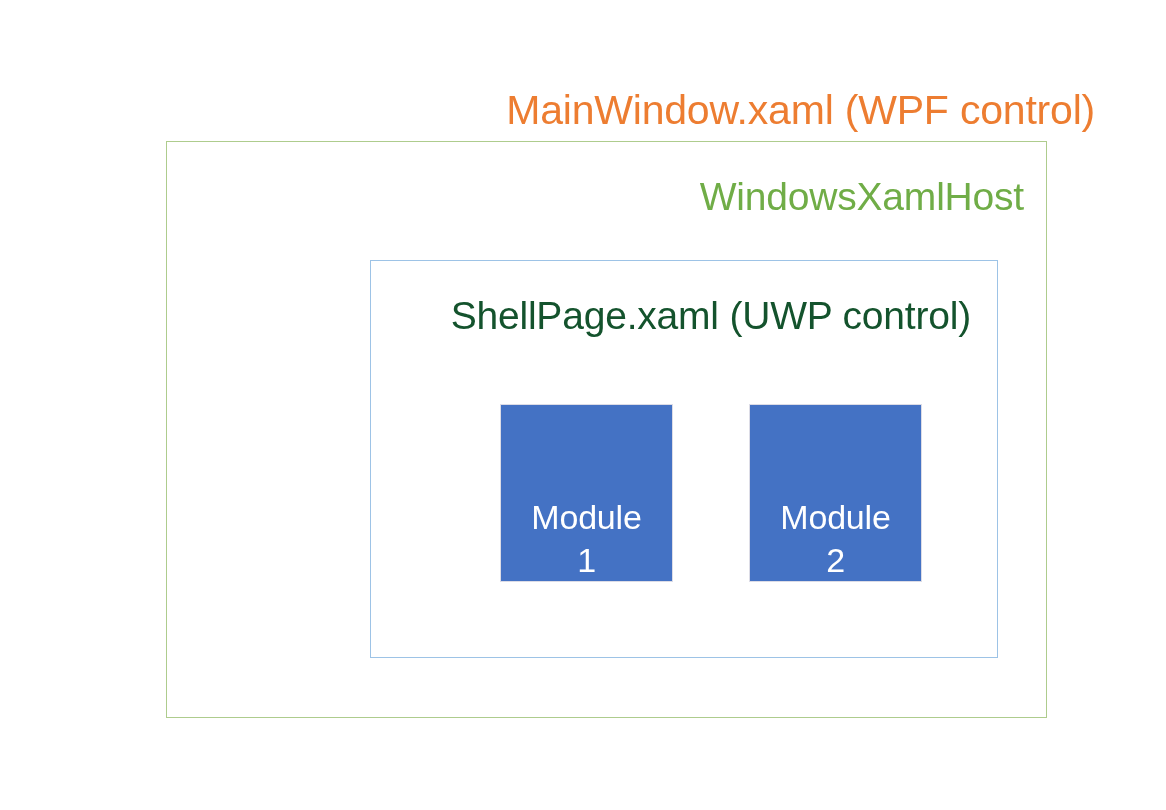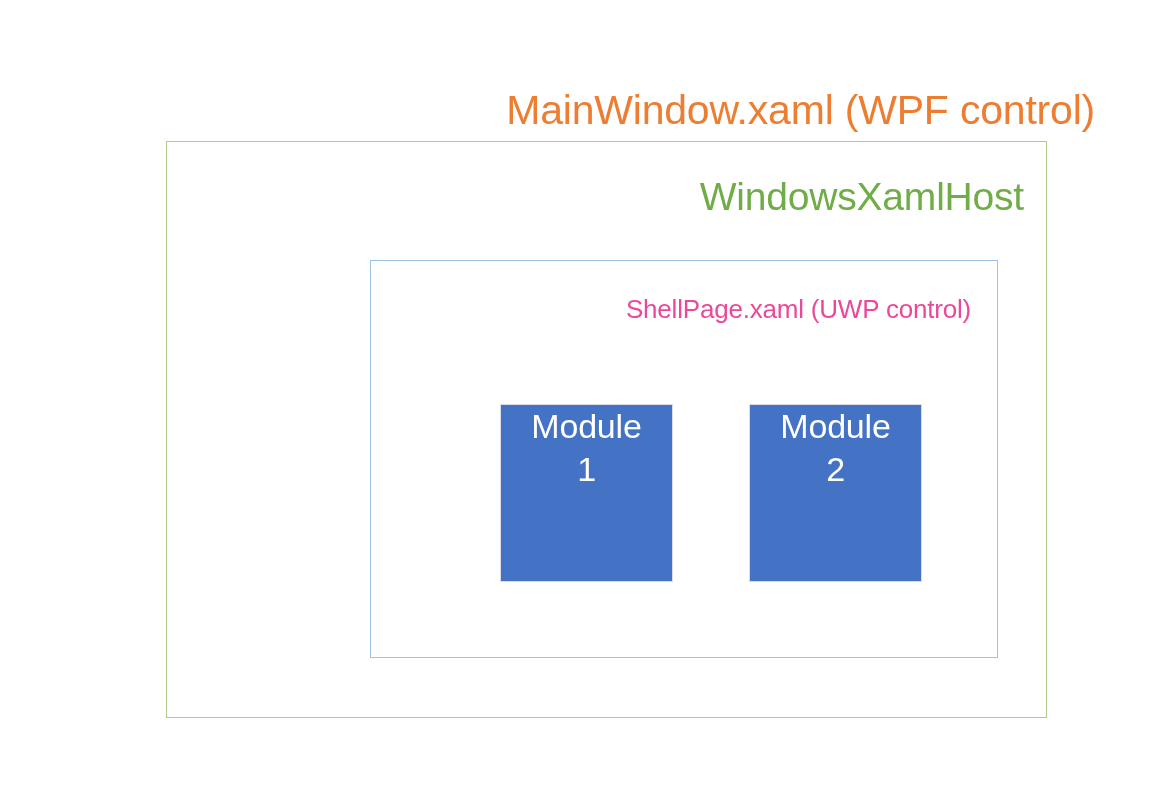--- a/index.html
+++ b/index.html
@@ -80,37 +80,37 @@
     right: 22px;
     top: 34px;
     font-size: 39px;
     color: #70AD47;
     margin-left: 24px;
   }
 
   .title-inner {
     right: 26px;
     top: 34px;
-    font-size: 26px;
-    color: #ec4899;
+    font-size: 39px;
+    color: #14532d;
   }
 
   
   .module-box {
     position: absolute;
     top: 404px;
     width: 173px;
     height: 178px;
     box-sizing: border-box;
     background: #4472C4;
     border: 1.5px solid #DCDCE6;
     display: flex;
     flex-direction: column;
     align-items: center;
-    justify-content: flex-start;
+    justify-content: flex-end;
   }
 
   .module-box.module-1 { left: 500px; }
   .module-box.module-2 { left: 749px; }
 
   .module-label {
     color: #FFFFFF;
     font-size: 34px;
     line-height: 1.25;
     text-align: center;

